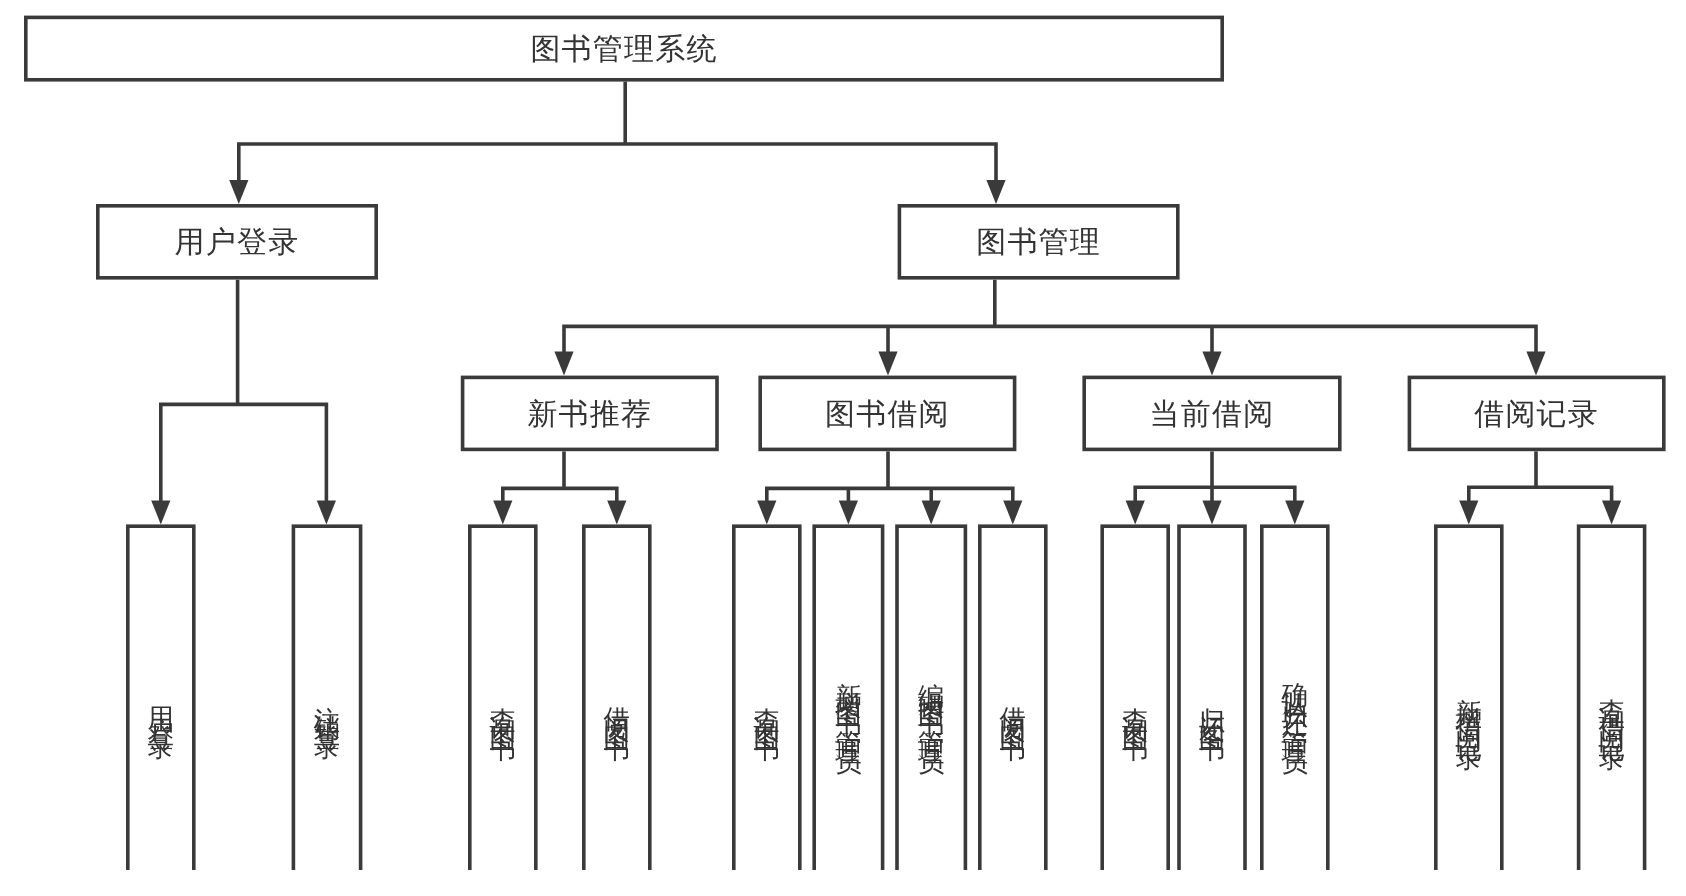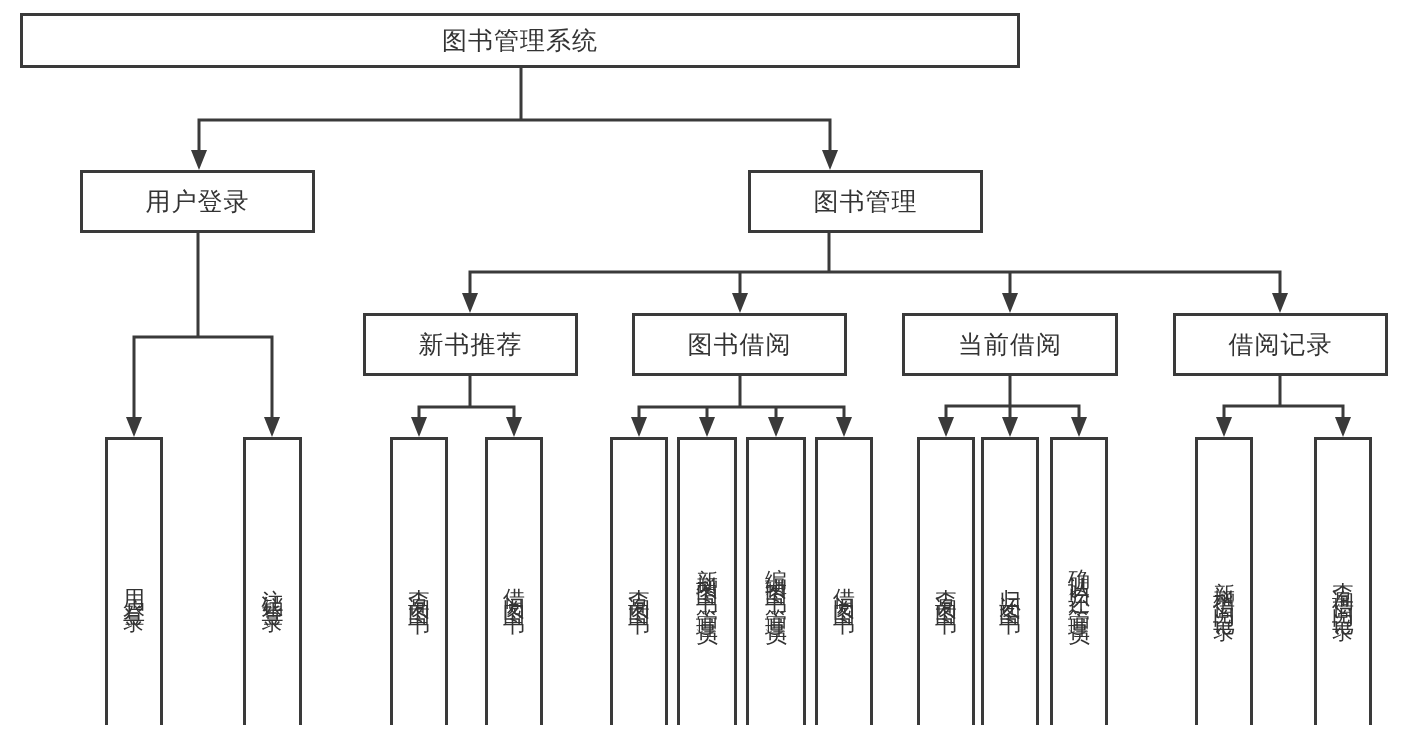--- a/index.html
+++ b/index.html
@@ -117,21 +117,21 @@
     <span>图书管理系统</span>
   </div>
 
   <div class="node hnode" style="left:80px;top:170px;width:235px;height:63px;">
     <span>用户登录</span>
   </div>
   <div class="node hnode" style="left:712px;top:170px;width:235px;height:63px;margin-left:36px;">
     <span>图书管理</span>
   </div>
 
-  <div class="node hnode" style="left:363px;top:313px;width:215px;height:63px;">
+  <div class="node hnode" style="left:384px;top:313px;width:215px;height:63px;">
     <span>新书推荐</span>
   </div>
   <div class="node hnode" style="left:902px;top:313px;width:216px;height:63px;">
     <span>当前借阅</span>
   </div>
   <div class="node hnode" style="left:632px;top:313px;width:215px;height:63px;">
     <span>图书借阅</span>
   </div>
   <div class="node hnode" style="left:1173px;top:313px;width:215px;height:63px;">
     <span>借阅记录</span>

